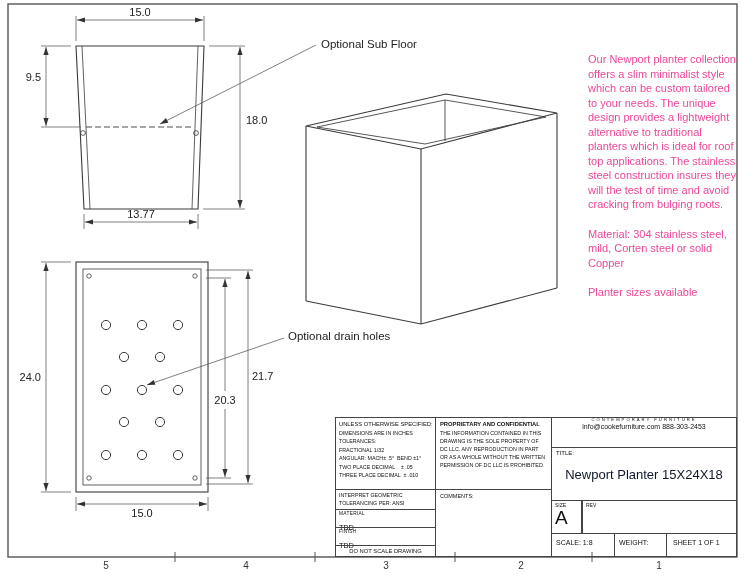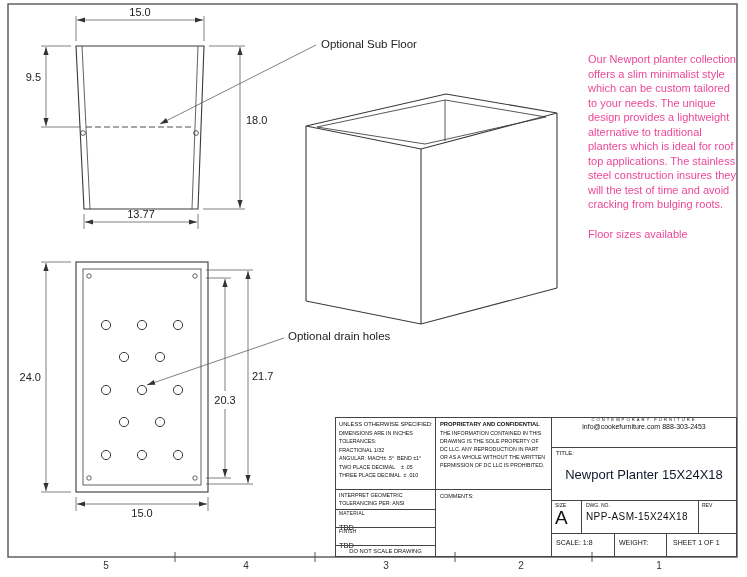--- a/index.html
+++ b/index.html
@@ -148,21 +148,22 @@
       <text x="41" y="381" text-anchor="end">24.0</text>
       <text x="252" y="380">21.7</text>
       <text x="225" y="404" text-anchor="middle">20.3</text>
       <text x="142" y="517" text-anchor="middle">15.0</text>
       <text x="288" y="340" font-size="11.5">Optional drain holes</text>
     </g>
   </svg>
 
   <div class="desc">
     <p>Our Newport planter collection offers a slim minimalist style which can be custom tailored to your needs. The unique design provides a lightweight alternative to traditional planters which is ideal for roof top applications. The stainless steel construction insures they will the test of time and avoid cracking from bulging roots.</p>
-    <p>Floor sizes available</p>
+    <p>Material: 304 stainless steel, mild, Corten steel or solid Copper</p>
+    <p>Planter sizes available</p>
   </div>
 
   <div class="tb">
     <div class="tb-col1">
       <div class="tol-top">
         <div class="tol-header">UNLESS OTHERWISE SPECIFIED:</div>
         <div class="tol-line">DIMENSIONS ARE IN INCHES</div>
         <div class="tol-line">TOLERANCES:</div>
         <div class="tol-line">FRACTIONAL 1/32</div>
         <div class="tol-line">ANGULAR: MACH± .5°  BEND ±1°</div>
@@ -196,24 +197,20 @@
       </div>
       <div class="title-area">
         <div class="title-label">TITLE:</div>
         <div class="title-value">Newport Planter 15X24X18</div>
       </div>
       <div class="row-size">
         <div class="cell-size">
           <span class="lab">SIZE</span>
           <span class="big">A</span>
         </div>
-        <div class="cell-dwg">
-          <span class="lab">DWG.  NO.</span>
-          <div class="val">NPP-ASM-15X24X18</div>
-        </div>
         <div class="cell-rev">
           <span class="lab">REV</span>
         </div>
       </div>
       <div class="row-scale">
         <div class="cell-scale">SCALE: 1:8</div>
         <div class="cell-weight">WEIGHT:</div>
         <div class="cell-sheet">SHEET 1 OF 1</div>
       </div>
     </div>

